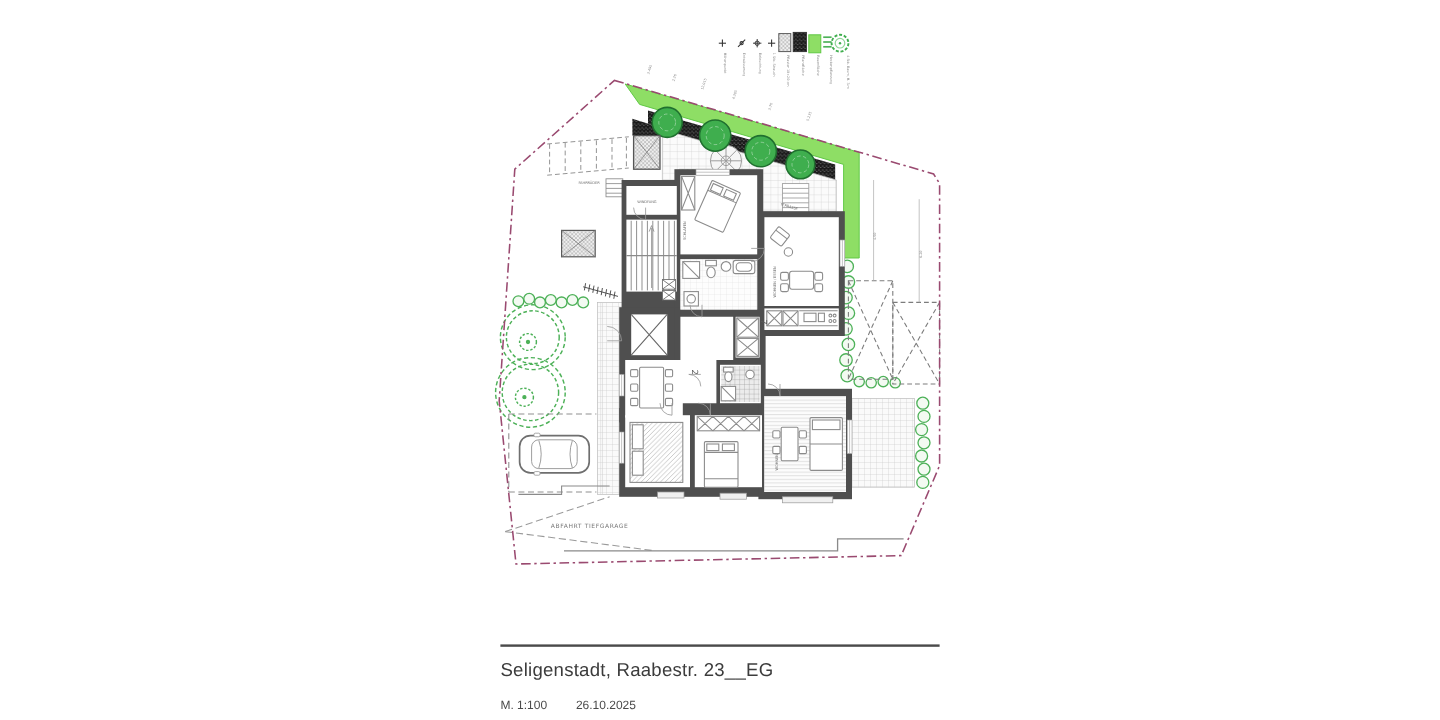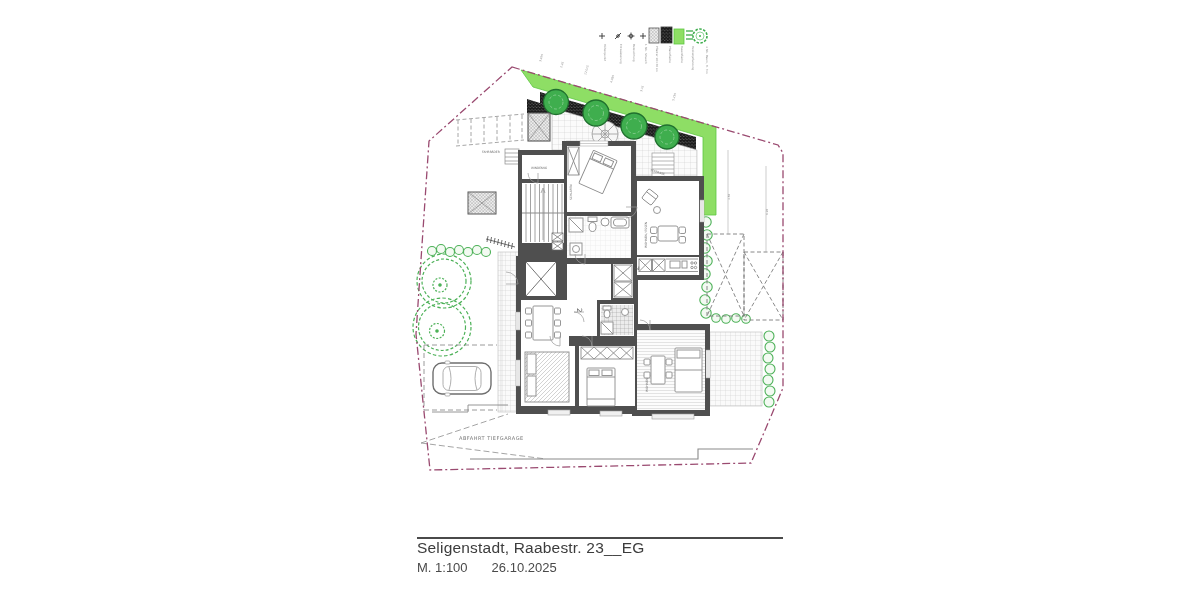--- a/index.html
+++ b/index.html
@@ -12,23 +12,23 @@
   .stage{position:relative;width:1200px;height:600px;background:#ffffff;overflow:hidden;}
   .plan-svg{position:absolute;left:0;top:0;}
   .t3{font-family:"DejaVu Sans",sans-serif;font-size:3px;fill:var(--c-text-gray);letter-spacing:-.05px;}
   .t3d{font-family:"DejaVu Sans",sans-serif;font-size:2.8px;fill:#8a8a8a;}
   .t5{font-family:"DejaVu Sans",sans-serif;font-size:5px;fill:#787878;letter-spacing:.5px;}
   .tnum{font-family:"DejaVu Sans",sans-serif;font-size:7px;fill:#5a5a5a;}
   .thin{stroke:var(--c-furniture);stroke-width:.9;fill:none;}
   .door{stroke:#9a9a9a;stroke-width:.7;fill:none;}
   .hedge-c{fill:#f3faf2;stroke:var(--c-hedge);stroke-width:1.1;}
   .dashgray{stroke:#8f8f8f;stroke-width:.9;fill:none;stroke-dasharray:5 3;}
-  .title-block{position:absolute;left:417px;top:537px;width:366px;border-top:2px solid #4a4a4a;padding-top:0;}
+  .title-block{position:absolute;left:417px;top:537px;width:366px;border-top:2px solid #4a4a4a;padding-top:11px;}
   .title-block .ttl{font-size:15.5px;color:var(--c-title-text);letter-spacing:.2px;}
-  .title-block .meta{margin-top:3px;font-size:13px;color:#4a4a4a;}
+  .title-block .meta{margin-top:15px;font-size:10px;color:#4a4a4a;}
   .title-block .meta .date{margin-left:24px;}
 </style>
 </head>
 <body>
 
 <div class="stage">
 
 <svg class="plan-svg" width="1200" height="600" viewBox="0 0 1200 600">
   <defs>
     <pattern id="p-tile" width="6" height="6" patternUnits="userSpaceOnUse">

